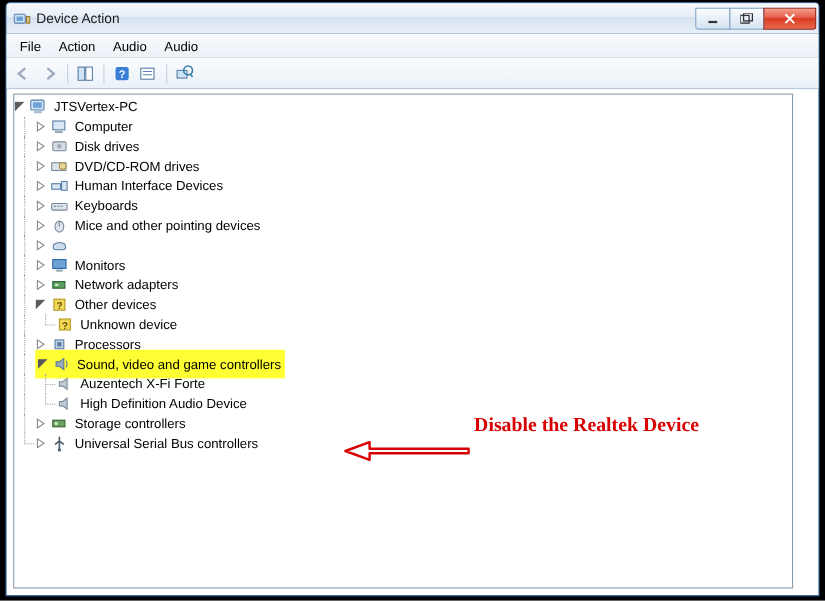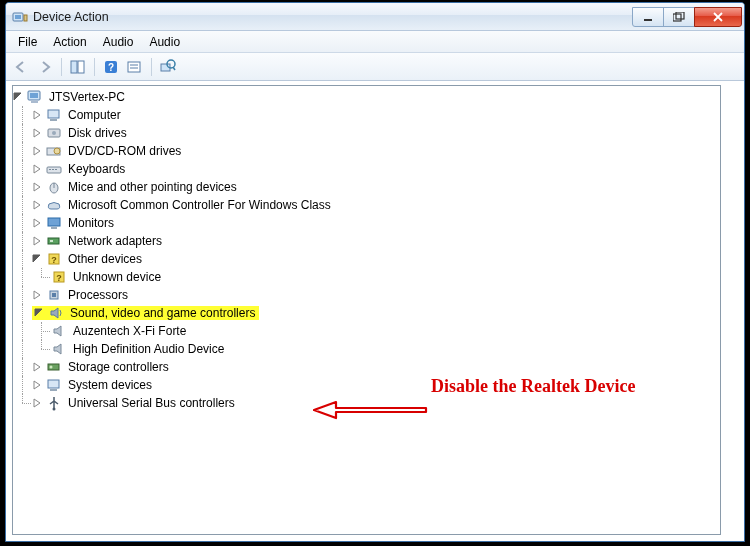--- a/index.html
+++ b/index.html
@@ -309,20 +309,35 @@
           </span>
         <span class="node-icon">
             <svg width="16" height="16">
               <rect x="1" y="5" width="13" height="7" fill="#dde3ea" stroke="#7a8a9a"></rect>
               <circle cx="11" cy="8" r="3" fill="#e8d8a0" stroke="#af9040"></circle>
             </svg>
           </span>
         <span class="node-label">DVD/CD-ROM drives</span>
       </div>
 
+      <div class="tree-row">
+        <span class="indent line"></span>
+        <span class="expander">
+            <svg width="10" height="10">
+              <path d="M2 1 L8 5 L2 9 Z" fill="#fff" stroke="#888"></path>
+            </svg>
+          </span>
+        <span class="node-icon">
+            <svg width="16" height="16">
+              <rect x="1" y="6" width="8" height="5" fill="#d8e6f5" stroke="#5a7fa8"></rect>
+              <rect x="10" y="4" width="5" height="8" fill="#d8e6f5" stroke="#5a7fa8"></rect>
+            </svg>
+          </span>
+        <span class="node-label">Human Interface Devices</span>
+      </div>
 
       <div class="tree-row">
         <span class="indent line"></span>
         <span class="expander">
             <svg width="10" height="10">
               <path d="M2 1 L8 5 L2 9 Z" fill="#fff" stroke="#888"></path>
             </svg>
           </span>
         <span class="node-icon">
             <svg width="16" height="16">
@@ -356,21 +371,20 @@
         <span class="expander">
             <svg width="10" height="10">
               <path d="M2 1 L8 5 L2 9 Z" fill="#fff" stroke="#888"></path>
             </svg>
           </span>
         <span class="node-icon">
             <svg width="16" height="16">
               <path d="M3 7 Q1 12 5 12 L11 12 Q15 12 13 7 Q8 4 3 7" fill="#d0dce8" stroke="#5a7fa8"></path>
             </svg>
           </span>
-        <span class="node-label">Microsoft Common Controller For Windows Class</span>
       </div>
 
       <div class="tree-row">
         <span class="indent line"></span>
         <span class="expander">
             <svg width="10" height="10">
               <path d="M2 1 L8 5 L2 9 Z" fill="#fff" stroke="#888"></path>
             </svg>
           </span>
         <span class="node-icon">
@@ -436,21 +450,21 @@
             <svg width="16" height="16">
               <rect x="4" y="4" width="8" height="8" fill="#c8d4e0" stroke="#5a7fa8"></rect>
               <rect x="6" y="6" width="4" height="4" fill="#5a7fa8"></rect>
             </svg>
           </span>
         <span class="node-label">Processors</span>
       </div>
 
       <div class="tree-row">
         <span class="indent line"></span>
-        <span class="hl" style="display:flex;align-items:center;height:14px;">
+        <span class="hl" style="display:flex;align-items:center;height:26px;">
           <span class="expander">
               <svg width="10" height="10">
                 <path d="M1 1 L8 1 L1 8 Z" fill="#595959" stroke="#595959"></path>
               </svg>
             </span>
           <span class="node-icon">
               <svg width="16" height="16">
                 <path d="M3 6 L6 6 L10 3 L10 13 L6 10 L3 10 Z" fill="#9aaabb" stroke="#5a7a9a"></path>
                 <path d="M12 5 Q14 8 12 11" fill="none" stroke="#5a7a9a"></path>
               </svg>
@@ -488,35 +502,20 @@
           </span>
         <span class="node-icon">
             <svg width="16" height="16">
               <rect x="2" y="5" width="11" height="6" fill="#6aa060" stroke="#3a6030"></rect>
               <circle cx="5" cy="8" r="1.5" fill="#d0e8c0"></circle>
             </svg>
           </span>
         <span class="node-label">Storage controllers</span>
       </div>
 
-      <div class="tree-row">
-        <span class="indent line"></span>
-        <span class="expander">
-            <svg width="10" height="10">
-              <path d="M2 1 L8 5 L2 9 Z" fill="#fff" stroke="#888"></path>
-            </svg>
-          </span>
-        <span class="node-icon">
-            <svg width="16" height="16">
-              <rect x="2" y="3" width="11" height="8" fill="#d8e6f5" stroke="#5a7fa8"></rect>
-              <rect x="4" y="12" width="7" height="2" fill="#9ab"></rect>
-            </svg>
-          </span>
-        <span class="node-label">System devices</span>
-      </div>
 
       <div class="tree-row">
         <span class="indent end"></span>
         <span class="expander">
             <svg width="10" height="10">
               <path d="M2 1 L8 5 L2 9 Z" fill="#fff" stroke="#888"></path>
             </svg>
           </span>
         <span class="node-icon">
             <svg width="16" height="16">

